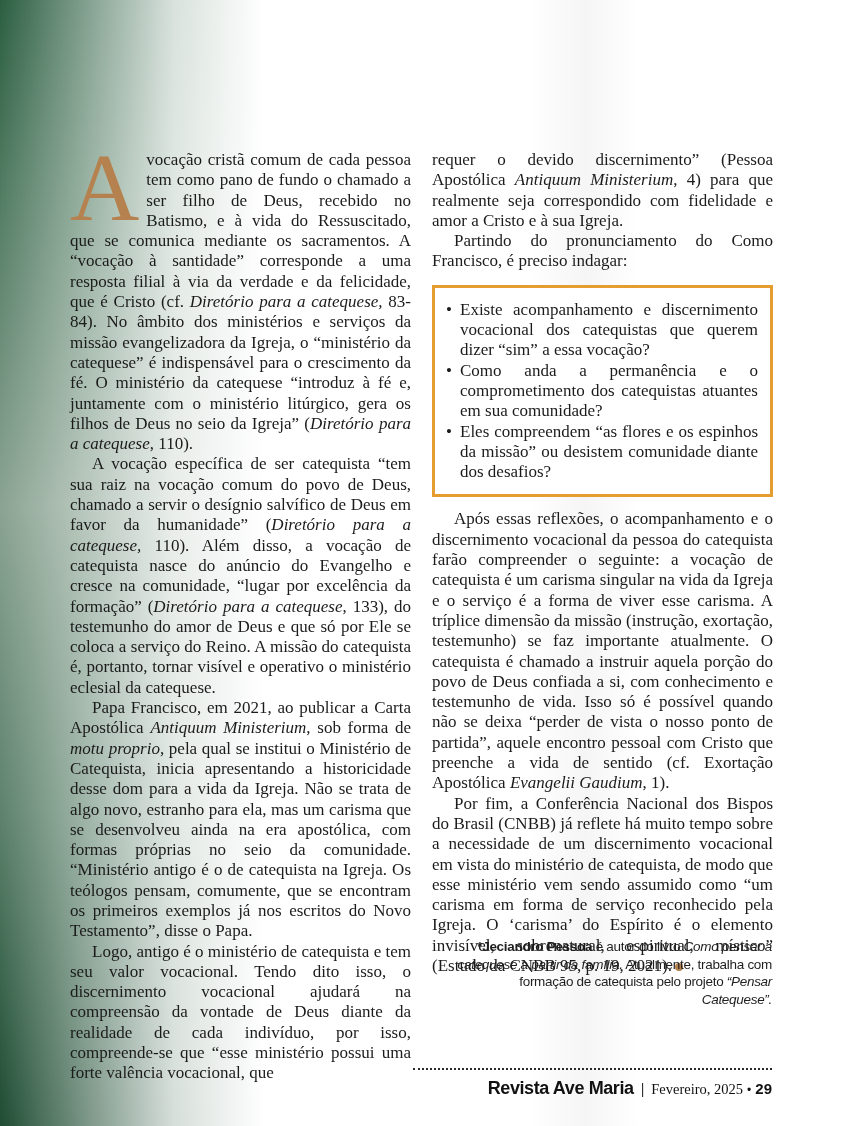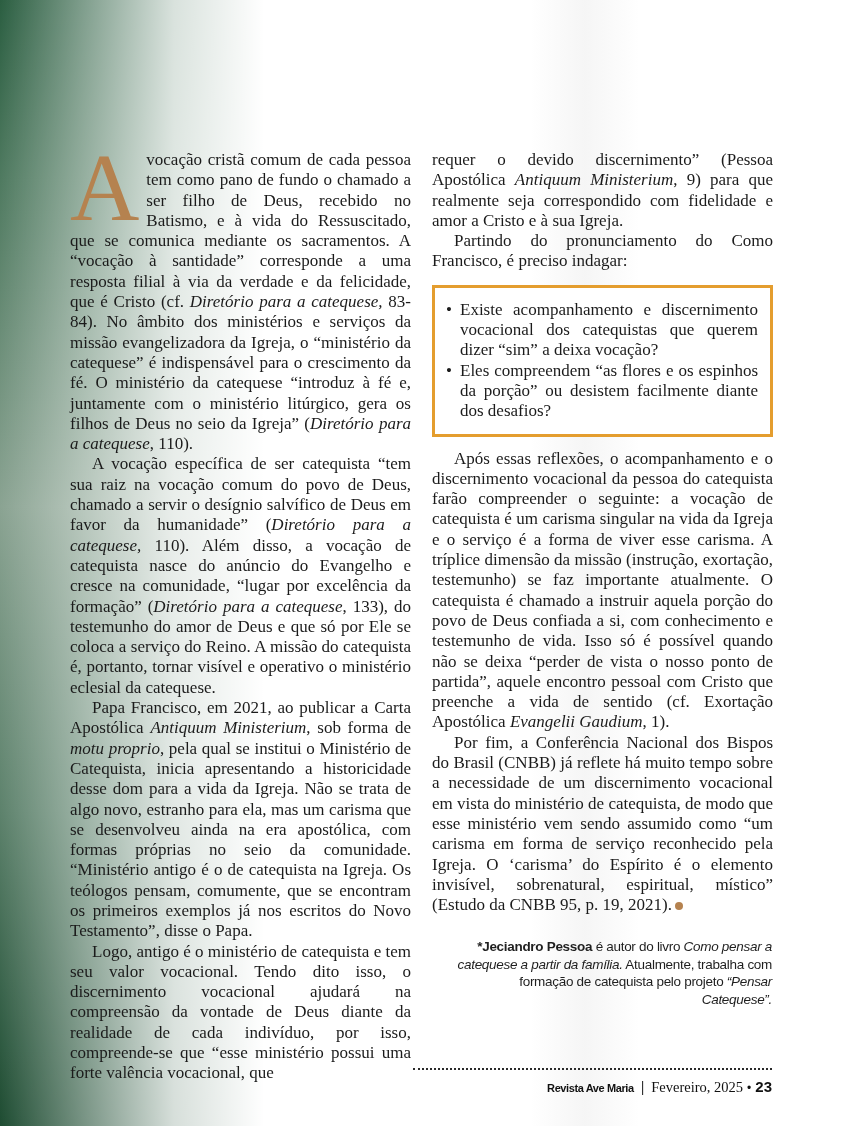--- a/index.html
+++ b/index.html
@@ -59,21 +59,21 @@
   }
 
   .footer-rule{
     position:absolute;left:413px;top:1068px;width:359px;height:0;
     border-top:2px dotted #2a2a2a;
   }
   .footer{
     position:absolute;top:1078px;right:78px;white-space:nowrap;
     font-size:14px;color:#111;
   }
-  .footer .f-mag{font-family:"Liberation Sans",sans-serif;font-weight:bold;font-size:11px;letter-spacing:-0.4px;}
+  .footer .f-mag{font-family:"Liberation Sans",sans-serif;font-weight:bold;font-size:18px;letter-spacing:-0.4px;}
   .footer .f-sep{font-family:"Liberation Sans",sans-serif;font-weight:300;margin:0 7px;color:#333;}
   .footer .f-issue{font-family:"Liberation Serif",serif;font-size:14.5px;margin-top:36px;}
   .footer .f-dot{font-family:"Liberation Sans",sans-serif;font-size:12px;margin:0 4px;}
   .footer .f-page{font-family:"Liberation Sans",sans-serif;font-weight:bold;font-size:15px;}
 </style>
 </head>
 <body>
 
 <div class="page">
 
@@ -83,34 +83,35 @@
   <div class="fold-shade"></div>
 
   <div class="col col1">
     <p><span class="dropcap">A</span><span><span>vocação cristã comum de cada pessoa tem como pano de fundo o chamado a ser filho de Deus, recebido no Batismo, e à vida do Ressuscitado, que se comunica mediante os sacramentos. A “vocação à santidade” corresponde a uma resposta filial à via da verdade e da felicidade, que é Cristo (cf. </span><span class="i">Diretório para a catequese,</span><span> 83-84). No âmbito dos ministérios e serviços da missão evangelizadora da Igreja, o “ministério da catequese” é indispensável para o crescimento da fé. O ministério da catequese “introduz à fé e, juntamente com o ministério litúrgico, gera os filhos de Deus no seio da Igreja” (</span><span class="i">Diretório para a catequese</span><span>, 110).</span></span></p>
     <p class="indent"><span>A vocação específica de ser catequista “tem sua raiz na vocação comum do povo de Deus, chamado a servir o desígnio salvífico de Deus em favor da humanidade” (</span><span class="i">Diretório para a catequese,</span><span> 110). Além disso, a vocação de catequista nasce do anúncio do Evangelho e cresce na comunidade, “lugar por excelência da formação” (</span><span class="i">Diretório para a catequese</span><span>, 133), do testemunho do amor de Deus e que só por Ele se coloca a serviço do Reino. A missão do catequista é, portanto, tornar visível e operativo o ministério eclesial da catequese.</span></p>
     <p class="indent"><span>Papa Francisco, em 2021, ao publicar a Carta Apostólica </span><span class="i">Antiquum Ministerium</span><span>, sob forma de </span><span class="i">motu proprio</span><span>, pela qual se institui o Ministério de Catequista, inicia apresentando a historicidade desse dom para a vida da Igreja. Não se trata de algo novo, estranho para ela, mas um carisma que se desenvolveu ainda na era apostólica, com formas próprias no seio da comunidade. “Ministério antigo é o de catequista na Igreja. Os teólogos pensam, comumente, que se encontram os primeiros exemplos já nos escritos do Novo Testamento”, disse o Papa.</span></p>
     <p class="indent"><span>Logo, antigo é o ministério de catequista e tem seu valor vocacional. Tendo dito isso, o discernimento vocacional ajudará na compreensão da vontade de Deus diante da realidade de cada indivíduo, por isso, compreende-se que “esse ministério possui uma forte valência vocacional, que</span></p>
   </div>
 
   <div class="col col2">
-    <p><span>requer o devido discernimento” (Pessoa Apostólica </span><span class="i">Antiquum Ministerium</span><span>, 9) para que realmente seja correspondido com fidelidade e amor a Cristo e à sua Igreja.</span></p>
+    <p><span>requer o devido discernimento” (Pessoa Apostólica </span><span class="i">Antiquum Ministerium</span><span>, 4) para que realmente seja correspondido com fidelidade e amor a Cristo e à sua Igreja.</span></p>
     <p class="indent"><span>Partindo do pronunciamento do Como Francisco, é preciso indagar:</span></p>
 
     <div class="q-box">
       <ul>
-        <li>Existe acompanhamento e discernimento vocacional dos catequistas que querem dizer “sim” a deixa vocação?</li>
-        <li>Eles compreendem “as flores e os espinhos da porção” ou desistem facilmente diante dos desafios?</li>
+        <li>Existe acompanhamento e discernimento vocacional dos catequistas que querem dizer “sim” a essa vocação?</li>
+        <li>Como anda a permanência e o comprometimento dos catequistas atuantes em sua comunidade?</li>
+        <li>Eles compreendem “as flores e os espinhos da missão” ou desistem comunidade diante dos desafios?</li>
       </ul>
     </div>
 
     <p class="indent"><span>Após essas reflexões, o acompanhamento e o discernimento vocacional da pessoa do catequista farão compreender o seguinte: a vocação de catequista é um carisma singular na vida da Igreja e o serviço é a forma de viver esse carisma. A tríplice dimensão da missão (instrução, exortação, testemunho) se faz importante atualmente. O catequista é chamado a instruir aquela porção do povo de Deus confiada a si, com conhecimento e testemunho de vida. Isso só é possível quando não se deixa “perder de vista o nosso ponto de partida”, aquele encontro pessoal com Cristo que preenche a vida de sentido (cf. Exortação Apostólica </span><span class="i">Evangelii Gaudium</span><span>, 1).</span></p>
     <p class="indent"><span><span>Por fim, a Conferência Nacional dos Bispos do Brasil (CNBB) já reflete há muito tempo sobre a necessidade de um discernimento vocacional em vista do ministério de catequista, de modo que esse ministério vem sendo assumido como “um carisma em forma de serviço reconhecido pela Igreja. O ‘carisma’ do Espírito é o elemento invisível, sobrenatural, espiritual, místico” (Estudo da CNBB 95, p. 19, 2021).</span></span><span class="end-dot"></span></p>
   </div>
 
   <p class="author-bio"><span class="b">*Jeciandro Pessoa</span><span> é autor do livro </span><span class="i">Como pensar a catequese a partir da família.</span><span> Atualmente, trabalha com formação de catequista pelo projeto </span><span class="i">“Pensar Catequese”.</span></p>
 
   <div class="footer-rule"></div>
   <div class="footer">
-    <span class="f-mag">Revista Ave Maria</span><span class="f-sep">|</span><span class="f-issue">Fevereiro, 2025</span><span class="f-dot">•</span><span class="f-page">23</span>
+    <span class="f-mag">Revista Ave Maria</span><span class="f-sep">|</span><span class="f-issue">Fevereiro, 2025</span><span class="f-dot">•</span><span class="f-page">29</span>
   </div>
 
 </div>
 
 </body></html>

